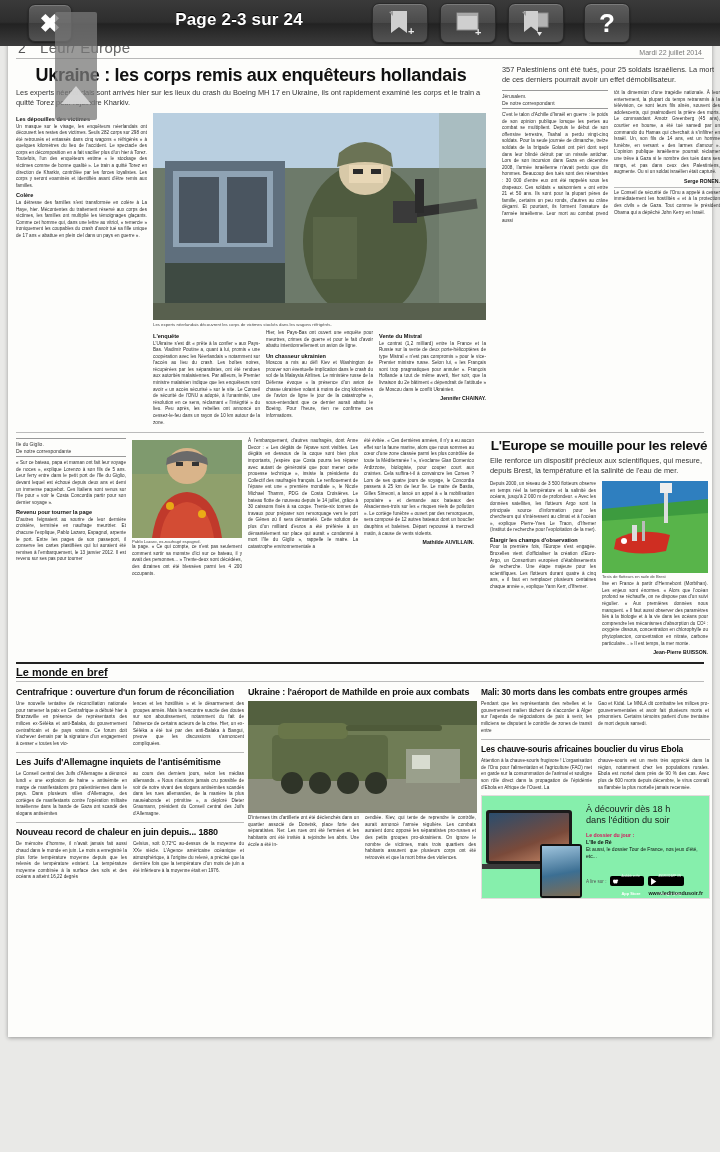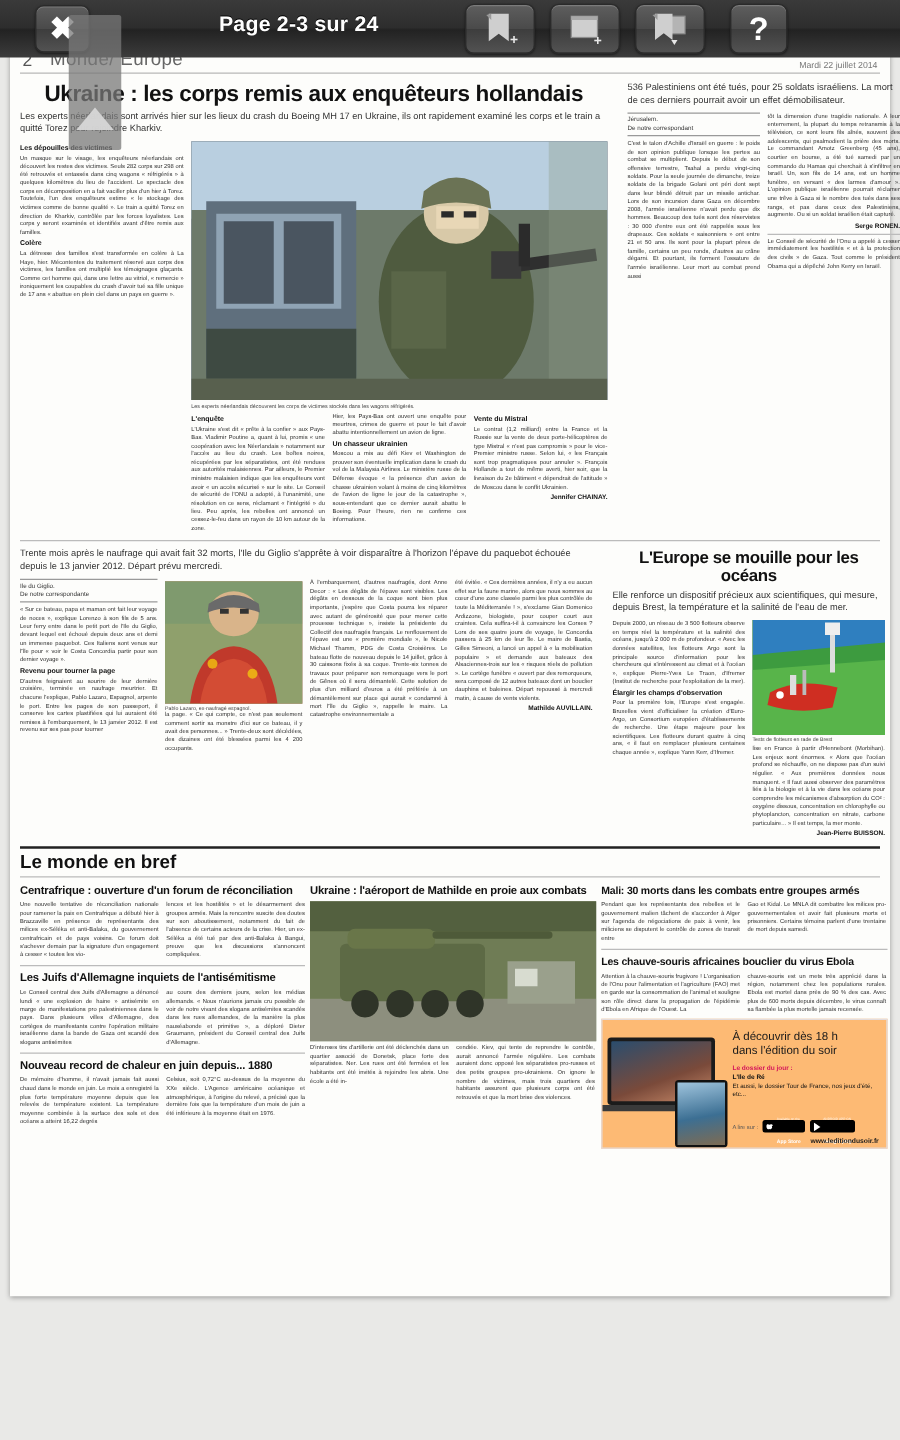--- a/index.html
+++ b/index.html
@@ -119,36 +119,36 @@
   #con-photo-caption { font-size: 4.2px; color:#444; line-height:5px; }
 
   #oce-body { display:flex; gap: 6px; margin-top: 2px; }
   #oce-body > div { width: 106px; }
   #oce-photo { width:106px; height: 92px; background:#2e7d32; position:relative; overflow:hidden; margin-bottom:1px;}
   #oce-photo-caption { font-size:4.2px; color:#444; line-height:5px; margin-bottom:2px;}
 
   
   #briefs-section { margin-top: 7px; }
   #briefs-title-bar { border-top: 2px solid #222; border-bottom: 1px solid #bbb; padding: 2px 0 3px; }
-  #briefs-title { font-size: 15px; font-weight: bold; }
+  #briefs-title { font-size: 11px; font-weight: bold; text-decoration: underline; }
   #briefs-cols { display:flex; gap: 4px; margin-top: 5px; }
   .brief-col { width: 229px; }
   h2.brief-head {
     font-size: 9px; font-weight: bold; margin: 0 0 3px; line-height: 11px;
     letter-spacing: -.15px;
   }
   h2.brief-head.tight { font-size: 8.4px; }
   .brief-two { display:flex; gap: 6px; }
   .brief-two > div { width: 111px; }
   .brief-sep { border-top: 1px solid #bbb; margin: 5px 0 4px; }
   .brief-photo { width: 229px; height: 112px; background:#5d6b4a; margin-bottom:2px; position:relative; overflow:hidden;}
 
   
   #ad-block {
-    margin-top: 4px; width: 229px; height: 104px; background:#fdba74;
+    margin-top: 4px; width: 229px; height: 104px; background:#86efac;
     border: 1px solid #e3dcdd; position: relative; overflow:hidden;
   }
   #ad-laptop {
     position:absolute; left:4px; top:14px; width:86px; height:54px;
     background:#1b1b1b; border-radius:3px; padding:3px;
   }
   #ad-laptop-screen { width:100%; height:100%; background: linear-gradient(160deg,#2a4d6e,#7a4a3a 60%,#c98b6a); border-radius:1px;}
   #ad-laptop-base { position:absolute; left:-4px; top:68px; width:98px; height:5px; background:#3a3a3a; border-radius:2px;}
   #ad-tablet {
     position:absolute; left:58px; top:48px; width:42px; height:54px;
@@ -181,21 +181,21 @@
     border-bottom:18px solid rgba(215,215,215,.95);
   }
 </style>
 </head>
 <body>
 
 <div id="newspaper-page">
 
   <div id="page-masthead">
     <div id="masthead-page-number">2</div>
-    <div id="masthead-section">Monde/ Europe</div>
+    <div id="masthead-section">Leur/ Europe</div>
     <div id="masthead-date">Mardi 22 juillet 2014</div>
   </div>
 
   <div id="top-area">
 
     <div id="article-ukraine">
       <h1 class="headline">Ukraine : les corps remis aux enquêteurs hollandais</h1>
       <p class="standfirst">Les experts néerlandais sont arrivés hier sur les lieux du crash du Boeing MH 17 en Ukraine, ils ont rapidement examiné les corps et le train a quitté Torez pour rejoindre Kharkiv.</p>
 
       <div id="ukr-body">
@@ -253,21 +253,21 @@
               <div class="byline">Jennifer CHAINAY.</div>
             </div>
           </div>
         </div>
       </div>
     </div>
 
     <div class="vrule"></div>
 
     <div id="article-israel">
-      <p class="standfirst">536 Palestiniens ont été tués, pour 25 soldats israéliens. La mort de ces derniers pourrait avoir un effet démobilisateur.</p>
+      <p class="standfirst">357 Palestiniens ont été tués, pour 25 soldats israéliens. La mort de ces derniers pourrait avoir un effet démobilisateur.</p>
       <div id="isr-body">
         <div>
           <div class="corr-box">
             <div>Jérusalem.</div>
             <div>De notre correspondant</div>
           </div>
           <div class="col-text">C'est le talon d'Achille d'Israël en guerre : le poids de son opinion publique lorsque les pertes au combat se multiplient. Depuis le début de son offensive terrestre, Tsahal a perdu vingt-cinq soldats.
 
 Pour la seule journée de dimanche, treize soldats de la brigade Golani ont péri dont sept dans leur blindé détruit par un missile antichar. Lors de son incursion dans Gaza en décembre 2008, l'armée israélienne n'avait perdu que dix hommes.
 
@@ -282,21 +282,20 @@
           <div class="byline">Serge RONEN.</div>
           <div class="col-text" style="margin-top:3px;border-top:1px solid #bbb;padding-top:2px;">Le Conseil de sécurité de l'Onu a appelé à cesser immédiatement les hostilités « et à la protection des civils » de Gaza. Tout comme le président Obama qui a dépêché John Kerry en Israël.</div>
         </div>
       </div>
     </div>
   </div>
 
   <div id="mid-area">
 
     <div id="article-concordia">
-      <p class="standfirst">Trente mois après le naufrage qui avait fait 32 morts, l'Ile du Giglio s'apprête à voir disparaître à l'horizon l'épave du paquebot échouée depuis le 13 janvier 2012. Départ prévu mercredi.</p>
 
       <div id="con-body">
         <div class="c">
           <div class="corr-box">
             <div>Ile du Giglio.</div>
             <div>De notre correspondante</div>
           </div>
           <div class="col-text">« Sur ce bateau, papa et maman ont fait leur voyage de noces », explique Lorenzo à son fils de 5 ans. Leur ferry entre dans le petit port de l'Ile du Giglio, devant lequel est échoué depuis deux ans et demi un immense paquebot. Ces Italiens sont venus sur l'île pour « voir le Costa Concordia partir pour son dernier voyage ».</div>
           <div class="sub-head">Revenu pour tourner la page</div>
           <div class="col-text">D'autres feignaient au sourire de leur dernière croisière, terminée en naufrage meurtrier. Et chacune l'explique, Pablo Lazaro, Espagnol, arpente le port. Entre les pages de son passeport, il conserve les cartes plastifiées qui lui auraient été remises à l'embarquement, le 13 janvier 2012. Il est revenu sur ses pas pour tourner</div>
@@ -334,21 +333,21 @@
 
 Le maire de Bastia, Gilles Simeoni, a lancé un appel à « la mobilisation populaire » et demande aux bateaux des Alsaciennes-trois sur les « risques réels de pollution ». Le cortège funèbre « ouvert par des remorqueurs, sera composé de 12 autres bateaux dont un bouclier dauphins et baleines. Départ repoussé à mercredi matin, à cause de vents violents.</div>
           <div class="byline">Mathilde AUVILLAIN.</div>
         </div>
       </div>
     </div>
 
     <div class="vrule"></div>
 
     <div id="article-oceans">
-      <h1 class="headline sm">L'Europe se mouille pour les océans</h1>
+      <h1 class="headline sm">L'Europe se mouille pour les relevé</h1>
       <p class="standfirst">Elle renforce un dispositif précieux aux scientifiques, qui mesure, depuis Brest, la température et la salinité de l'eau de mer.</p>
       <div id="oce-body">
         <div>
           <div class="col-text">Depuis 2000, un réseau de 3 500 flotteurs observe en temps réel la température et la salinité des océans, jusqu'à 2 000 m de profondeur. « Avec les données satellites, les flotteurs Argo sont la principale source d'information pour les chercheurs qui s'intéressent au climat et à l'océan », explique Pierre-Yves Le Traon, d'Ifremer (Institut de recherche pour l'exploitation de la mer).</div>
           <div class="sub-head">Élargir les champs d'observation</div>
           <div class="col-text">Pour la première fois, l'Europe s'est engagée. Bruxelles vient d'officialiser la création d'Euro-Argo, un Consortium européen d'établissements de recherche. Une étape majeure pour les scientifiques. Les flotteurs durant quatre à cinq ans, « il faut en remplacer plusieurs centaines chaque année », explique Yann Kerr, d'Ifremer.</div>
         </div>
         <div>
           <div id="oce-photo">
             <svg class="ic" width="106" height="92" viewBox="0 0 106 92" aria-hidden="true">

